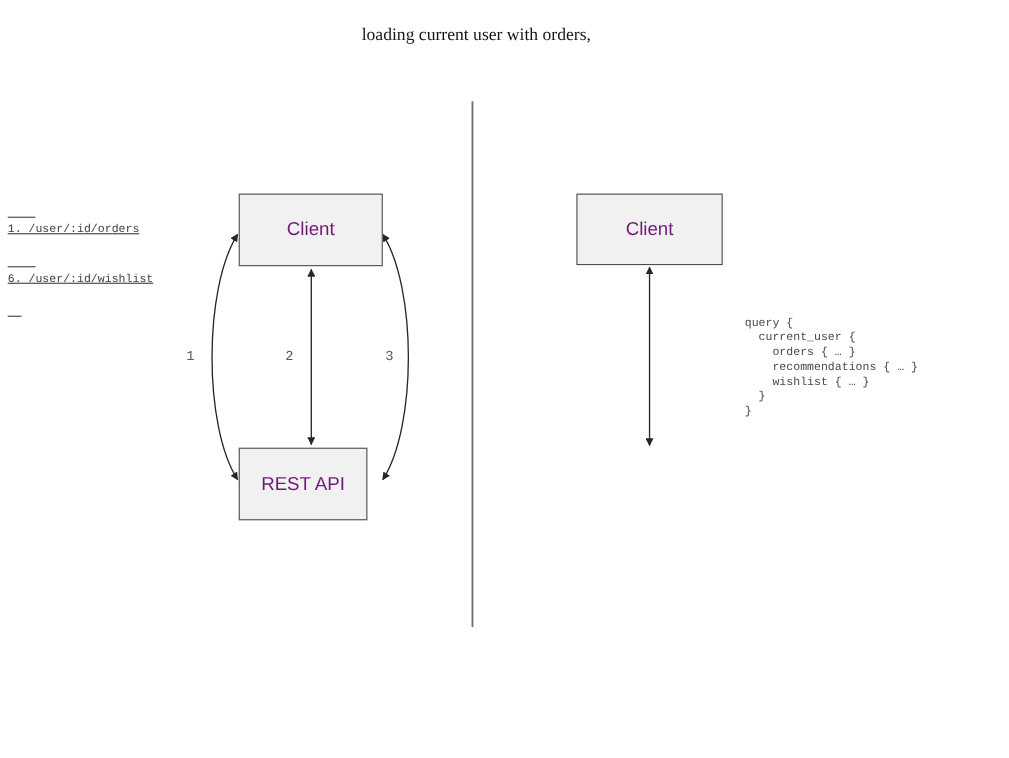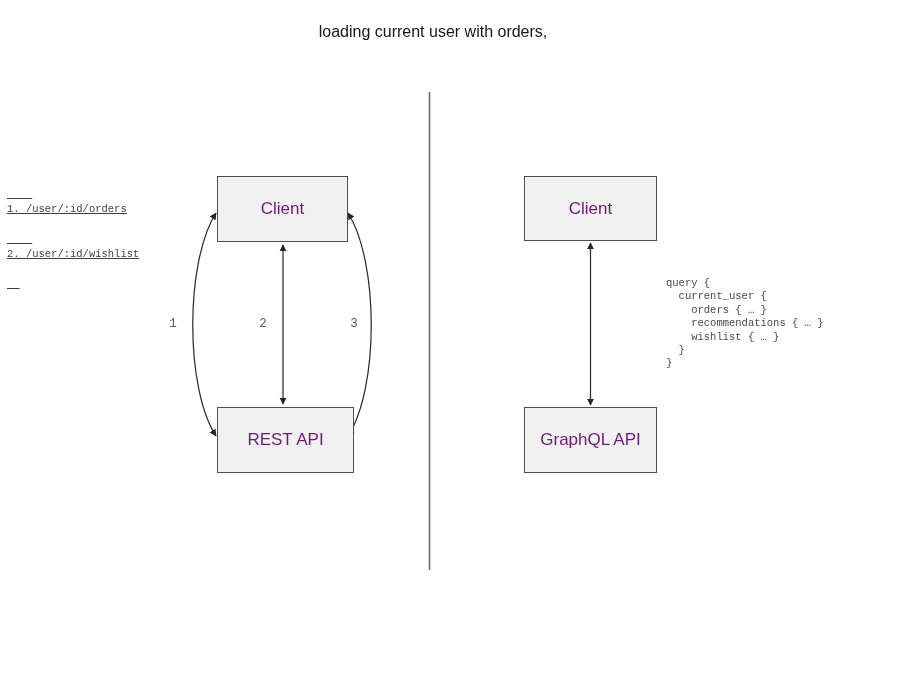--- a/index.html
+++ b/index.html
@@ -6,50 +6,50 @@
   .canvas{
     position:relative;
     width:917px;height:689px;
     background:#ffffff;
     overflow:hidden;
     font-family:"Liberation Sans", sans-serif;
   }
   .diagram-title{
     position:absolute;left:200px;top:21px;width:466px;
     text-align:center;
-    font-size:16px;line-height:21px;color:#161616;
+    font-size:16px;line-height:21px;color:#161616;font-family:Liberation Serif, serif;
   }
   .svg-layer{position:absolute;left:0;top:0;width:917px;height:689px;}
   .node-box{
     position:absolute;box-sizing:border-box;
     background:#f1f1f1;border:1.5px solid #4d4d4d;
     display:flex;align-items:center;justify-content:center;
     font-size:17px;color:#701a75;
   }
   .box-left-client {left:217px;top:176px;width:131px;height:66px;}
-  .box-left-api    {left:217px;top:407px;width:137px;height:66px;}
+  .box-left-api    {left:217px;top:407px;width:117px;height:66px;}
   .box-right-client{left:524px;top:176px;width:133px;height:65px;}
   .box-right-api   {left:524px;top:407px;width:133px;height:66px;}
   .endpoint-list{
     position:absolute;left:7px;top:172px;
     font-family:"Liberation Mono", monospace;
     font-size:10.5px;line-height:15px;color:#3f3f3f;
     white-space:pre;
     text-decoration:underline;
   }
   .arrow-num{
     position:absolute;transform:translate(-50%,-50%);
     font-family:"Liberation Mono", monospace;
     font-size:12.5px;color:#595959;
   }
   .num-1{left:173px;top:324px;}
   .num-2{left:263px;top:324px;}
   .num-3{left:354px;top:324px;}
   .query-code{
-    position:absolute;left:666px;top:277px;margin:0;
+    position:absolute;left:666px;top:277px;margin:11px;
     font-family:"Liberation Mono", monospace;
     font-size:10.5px;line-height:13.4px;color:#4a4a4a;
     white-space:pre;
   }
 </style>
 </head>
 <body>
 
 <div class="canvas">
 
@@ -77,27 +77,24 @@
 
   <div class="node-box box-left-client">
     <span>Client</span>
   </div>
   <div class="node-box box-left-api">
     <span>REST API</span>
   </div>
   <div class="node-box box-right-client">
     <span>Client</span>
   </div>
-  <div class="node-box box-right-api">
-    <span>GraphQL API</span>
-  </div>
 
   <div class="endpoint-list">
     <div>1. /user/:id/orders</div>
-    <div>2. /user/:id/wishlist</div>
+    <div>6. /user/:id/wishlist</div>
   </div>
 
   <span class="arrow-num num-1">1</span>
   <span class="arrow-num num-2">2</span>
   <span class="arrow-num num-3">3</span>
 
   <pre class="query-code">query {
   current_user {
     orders { … }
     recommendations { … }

